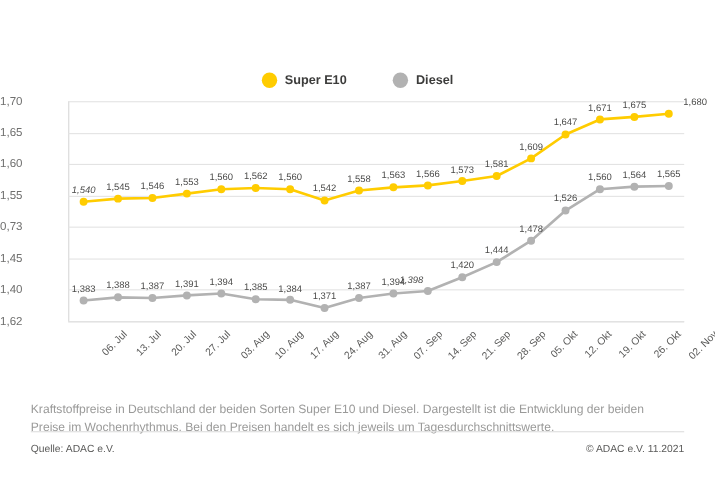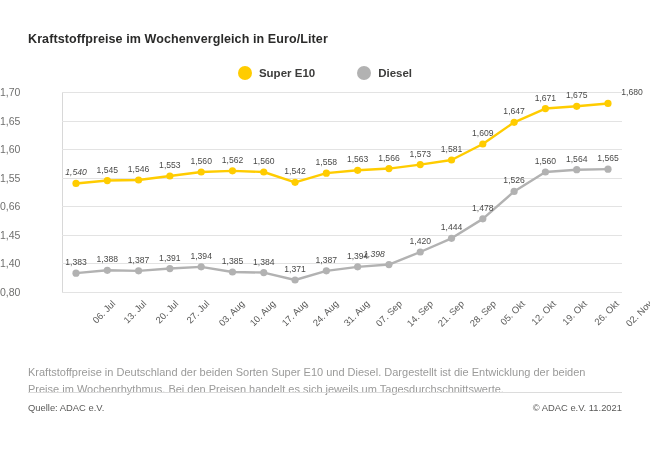--- a/index.html
+++ b/index.html
@@ -156,21 +156,20 @@
     top: 402px;
     font-size: 9.4px;
     color: #5a5a59;
   }
 </style>
 </head>
 <body>
 
 <div class="page">
 
-  <div class="title">Kraftstoffpreise im Wochenvergleich in Euro/Liter</div>
 
   <div class="legend">
     <div class="legend-item">
       <span class="legend-dot" style="background:#FFCC00"></span>
       <span class="legend-label">Super E10</span>
     </div>
     <div class="legend-item">
       <span class="legend-dot" style="background:#B2B2B2"></span>
       <span class="legend-label">Diesel</span>
     </div>
@@ -187,24 +186,24 @@
         <div class="gridline" style="top: 114.286px;"></div>
         <div class="gridline" style="top: 142.857px;"></div>
         <div class="gridline" style="top: 171.429px;"></div>
         <div class="gridline" style="top: 200px;"></div>
       </div>
     <div id="ylabels">
         <div class="axis-label" style="top: 0px;">1,70</div>
         <div class="axis-label" style="top: 28.5714px;">1,65</div>
         <div class="axis-label" style="top: 57.1429px;">1,60</div>
         <div class="axis-label" style="top: 85.7143px;">1,55</div>
-        <div class="axis-label" style="top: 114.286px;">0,66</div>
+        <div class="axis-label" style="top: 114.286px;">0,73</div>
         <div class="axis-label" style="top: 142.857px;">1,45</div>
         <div class="axis-label" style="top: 171.429px;">1,40</div>
-        <div class="axis-label" style="top: 200px;">0,80</div>
+        <div class="axis-label" style="top: 200px;">1,62</div>
       </div>
     <svg class="series" id="series-svg" viewBox="0 0 560 200" preserveAspectRatio="none">
         <polyline points="14.00,181.14 45.29,178.29 76.59,178.86 107.88,176.57 139.18,174.86 170.47,180.00 201.76,180.57 233.06,188.00 264.35,178.86 295.65,174.86 326.94,172.57 358.24,160.00 389.53,146.29 420.82,126.86 452.12,99.43 483.41,80.00 514.71,77.71 546.00,77.14" fill="none" stroke="#B2B2B2" stroke-width="2.4" stroke-linejoin="round" stroke-linecap="round"></polyline>
         <circle cx="14.00" cy="181.14" r="3.6" fill="#B2B2B2"></circle>
         <circle cx="45.29" cy="178.29" r="3.6" fill="#B2B2B2"></circle>
         <circle cx="76.59" cy="178.86" r="3.6" fill="#B2B2B2"></circle>
         <circle cx="107.88" cy="176.57" r="3.6" fill="#B2B2B2"></circle>
         <circle cx="139.18" cy="174.86" r="3.6" fill="#B2B2B2"></circle>
         <circle cx="170.47" cy="180.00" r="3.6" fill="#B2B2B2"></circle>
         <circle cx="201.76" cy="180.57" r="3.6" fill="#B2B2B2"></circle>

